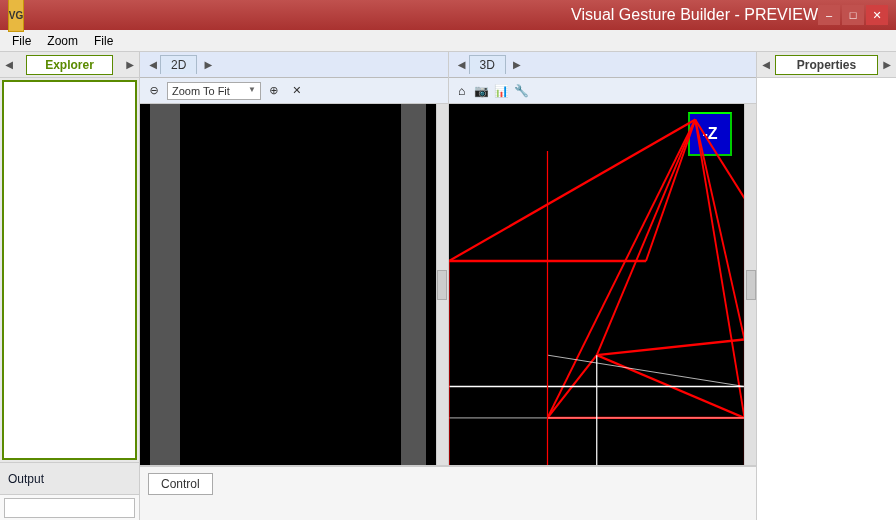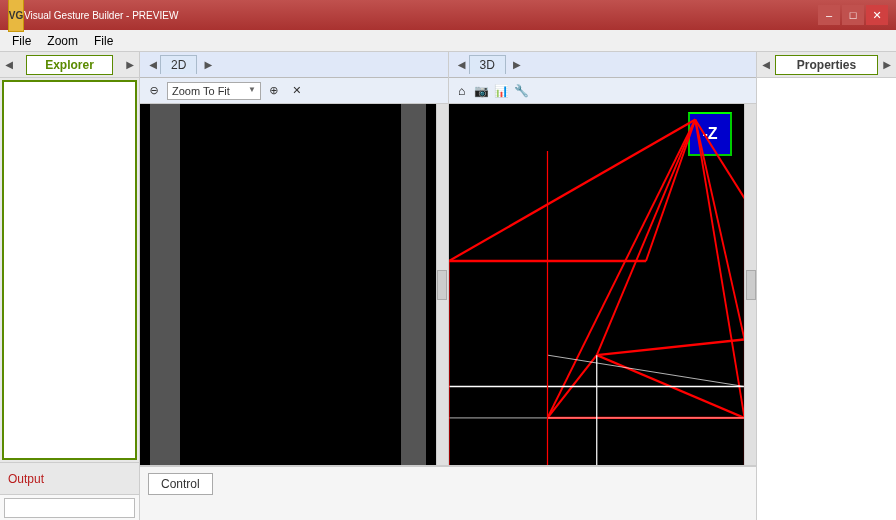--- a/index.html
+++ b/index.html
@@ -30,22 +30,22 @@
       border: 1px solid #c8980a;
       display: flex;
       align-items: center;
       justify-content: center;
       font-size: 10px;
       font-weight: bold;
       color: #333;
     }
     .title-bar-title {
       flex: 1;
-      text-align: left;
-      font-size: 10px;
+      text-align: right;
+      font-size: 16px;
     }
     .title-bar-controls {
       display: flex;
       gap: 2px;
     }
     .title-btn {
       width: 22px;
       height: 20px;
       display: flex;
       align-items: center;
@@ -124,21 +124,21 @@
     }
     .sidebar-bottom {
       height: 32px;
       display: flex;
       align-items: center;
       border-top: 1px solid #ccc;
       padding: 0 8px;
     }
     .sidebar-bottom-label {
       font-size: 12px;
-      color: #b91c1c;
+      color: #0f172a;
     }
 
     
     .center-area {
       flex: 1;
       display: flex;
       flex-direction: column;
       background: #f5f5f5;
     }
 

